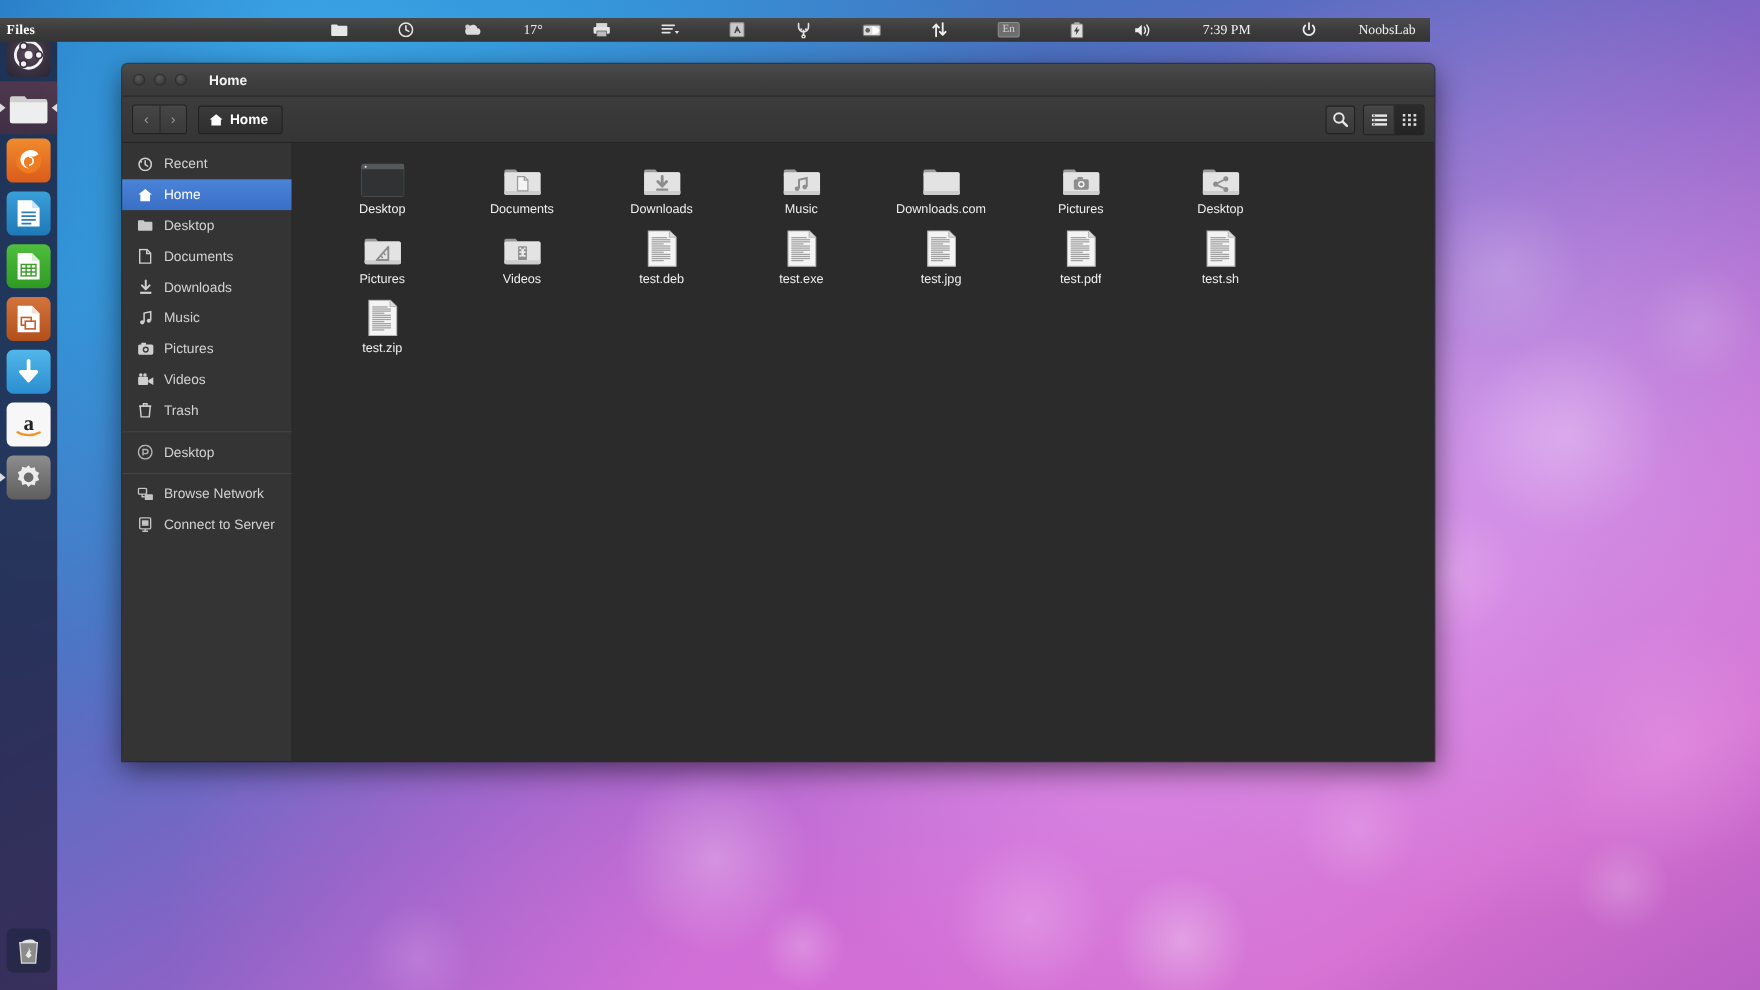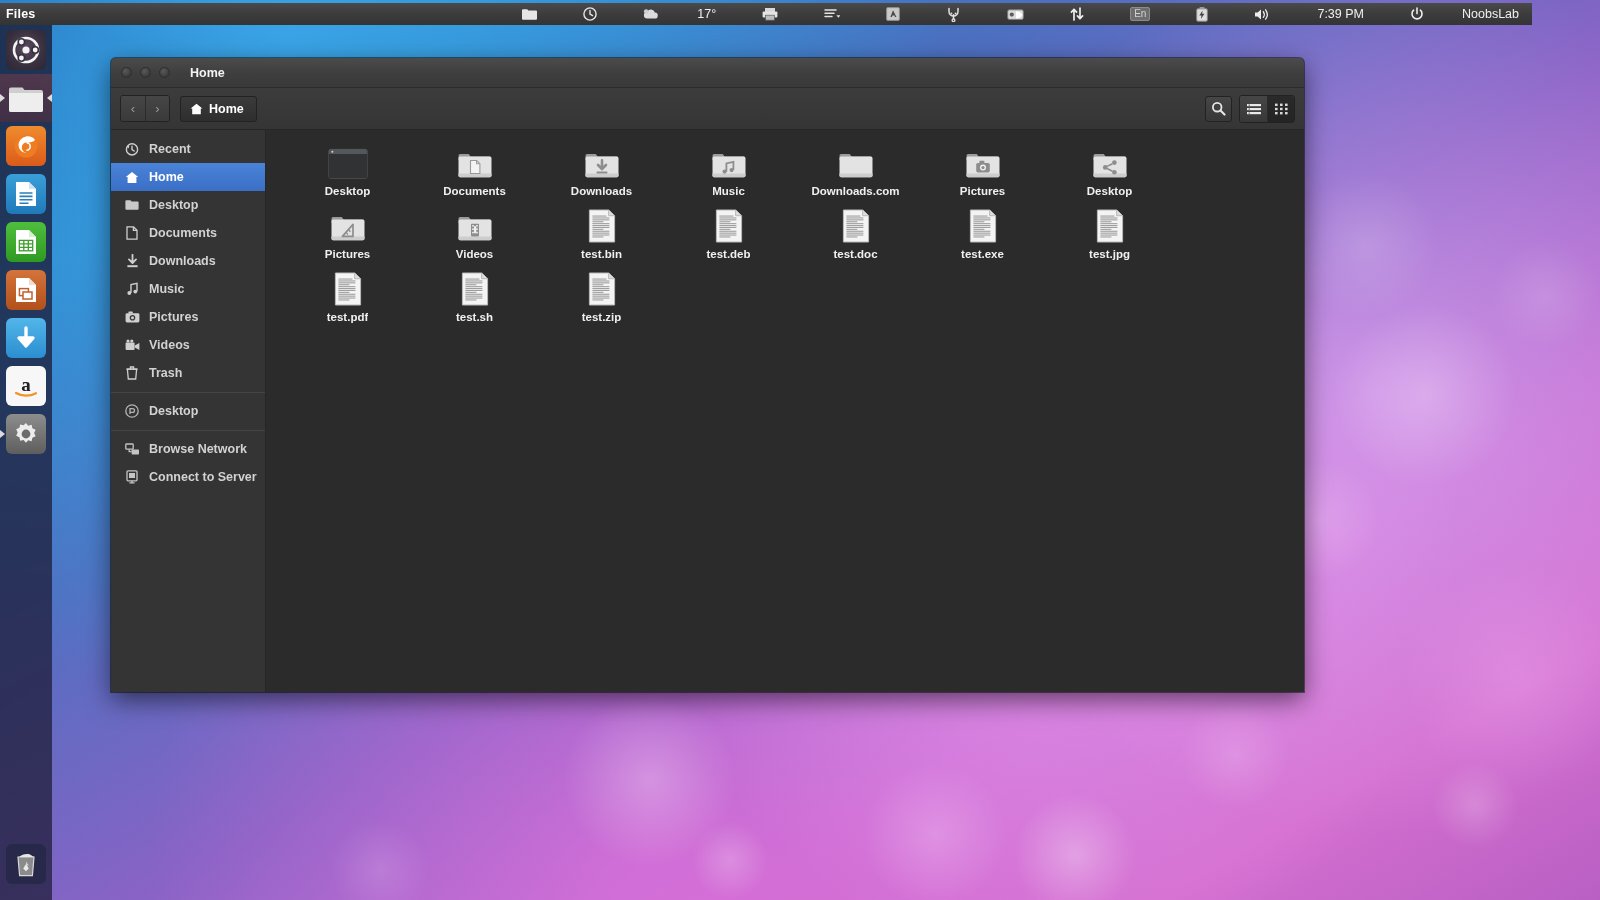--- a/index.html
+++ b/index.html
@@ -15,24 +15,25 @@
       radial-gradient(circle at 18% 6%, rgba(60,170,235,0.90) 0%, rgba(60,170,235,0) 42%),
       linear-gradient(150deg, #1b56a6 0%, #2b7fc4 16%, #4f6fc0 34%, #8a63c6 54%, #c06ad0 72%, #d46fd0 86%, #b95fc4 100%);
     position: relative;
   }
 
   
   .bokeh { position: absolute; border-radius: 50%; pointer-events: none; }
 
   
   #top-panel {
-    position: absolute; top: 3px; left: 0; width: 1532px; height: 22px;
+    position: absolute; top: 16px; left: 0; width: 1300px; height: 22px;
     background: linear-gradient(180deg, #4a4a4a 0%, #3c3c3c 50%, #343434 100%);
     display: flex; align-items: center;
     z-index: 50;
+    font-family: Liberation Serif, serif;
   }
   #top-panel .app-name {
     color: #fff; font-size: 12.5px; font-weight: bold;
     margin-left: 6px; letter-spacing: .2px;
   }
   .panel-spacer { flex: 1; }
   .panel-right { display: flex; align-items: center; height: 22px; padding-right: 7px; gap: 34px; }
   .panel-item {
     display: flex; align-items: center; height: 22px;
     padding: 0 6px; color: #e8e8e8; font-size: 12px;
@@ -108,21 +109,21 @@
     display: flex; align-items: center; justify-content: center;
   }
   .viewgroup { display: flex; border: 1px solid #222; border-radius: 3px; overflow: hidden; }
   .viewbtn {
     width: 27px; height: 26px; display: flex; align-items: center; justify-content: center;
     background: linear-gradient(180deg,#464646,#383838);
   }
   .viewbtn.active { background: linear-gradient(180deg,#2a2a2a,#242424); }
   .viewbtn + .viewbtn { border-left: 1px solid #2b2b2b; }
 
-  #window-body { display: flex; height: 562px; font-weight: bold; }
+  #window-body { display: flex; height: 562px; }
   #sidebar {
     width: 155px; background: #343434; border-right: 1px solid #262626;
     padding-top: 5px;
   }
   .side-item {
     height: 28px; display: flex; align-items: center; gap: 9px;
     padding-left: 13px; color: #d2d2d2; font-size: 12.5px;
   }
   .side-item.selected {
     background: linear-gradient(180deg,#4a83d8,#3a6fc6); color: #fff;
@@ -689,164 +690,122 @@
               <rect x="4.4" y="14.1" width="17" height="1.1" fill="#9f9f9f"></rect>
               <rect x="4.4" y="16" width="17" height="1.1" fill="#9f9f9f"></rect>
               <rect x="4.4" y="17.9" width="17" height="1.1" fill="#9f9f9f"></rect>
               <rect x="4.4" y="19.8" width="11" height="1.1" fill="#9f9f9f"></rect>
               <rect x="4.4" y="21.7" width="17" height="1.1" fill="#9f9f9f"></rect>
               <rect x="4.4" y="23.6" width="17" height="1.1" fill="#9f9f9f"></rect>
               <rect x="4.4" y="25.5" width="17" height="1.1" fill="#9f9f9f"></rect>
               <rect x="4.4" y="27.4" width="11" height="1.1" fill="#9f9f9f"></rect>
             </svg>
           </span>
-          <span class="file-label">test.bin</span>
+          <span class="file-label">test.deb</span>
         </div>
         <div class="file-item">
           <span class="file-ico">
             <svg width="28" height="34" viewBox="0 0 28 34">
               <path d="M1.4 1h19.4l5.8 5.6V33H1.4z" fill="#f4f4f4" stroke="#b9b9b9" stroke-width="1"></path>
               <path d="M20.6 1.3v5.4h5.6" fill="#dcdcdc" stroke="#b9b9b9" stroke-width="1"></path>
               <rect x="4.4" y="6.5" width="14" height="1.1" fill="#9f9f9f"></rect>
               <rect x="4.4" y="8.4" width="17" height="1.1" fill="#9f9f9f"></rect>
               <rect x="4.4" y="10.3" width="17" height="1.1" fill="#9f9f9f"></rect>
               <rect x="4.4" y="12.2" width="11" height="1.1" fill="#9f9f9f"></rect>
               <rect x="4.4" y="14.1" width="17" height="1.1" fill="#9f9f9f"></rect>
               <rect x="4.4" y="16" width="17" height="1.1" fill="#9f9f9f"></rect>
               <rect x="4.4" y="17.9" width="17" height="1.1" fill="#9f9f9f"></rect>
               <rect x="4.4" y="19.8" width="11" height="1.1" fill="#9f9f9f"></rect>
               <rect x="4.4" y="21.7" width="17" height="1.1" fill="#9f9f9f"></rect>
               <rect x="4.4" y="23.6" width="17" height="1.1" fill="#9f9f9f"></rect>
               <rect x="4.4" y="25.5" width="17" height="1.1" fill="#9f9f9f"></rect>
               <rect x="4.4" y="27.4" width="11" height="1.1" fill="#9f9f9f"></rect>
             </svg>
           </span>
-          <span class="file-label">test.deb</span>
+          <span class="file-label">test.exe</span>
         </div>
         <div class="file-item">
           <span class="file-ico">
             <svg width="28" height="34" viewBox="0 0 28 34">
               <path d="M1.4 1h19.4l5.8 5.6V33H1.4z" fill="#f4f4f4" stroke="#b9b9b9" stroke-width="1"></path>
               <path d="M20.6 1.3v5.4h5.6" fill="#dcdcdc" stroke="#b9b9b9" stroke-width="1"></path>
               <rect x="4.4" y="6.5" width="14" height="1.1" fill="#9f9f9f"></rect>
               <rect x="4.4" y="8.4" width="17" height="1.1" fill="#9f9f9f"></rect>
               <rect x="4.4" y="10.3" width="17" height="1.1" fill="#9f9f9f"></rect>
               <rect x="4.4" y="12.2" width="11" height="1.1" fill="#9f9f9f"></rect>
               <rect x="4.4" y="14.1" width="17" height="1.1" fill="#9f9f9f"></rect>
               <rect x="4.4" y="16" width="17" height="1.1" fill="#9f9f9f"></rect>
               <rect x="4.4" y="17.9" width="17" height="1.1" fill="#9f9f9f"></rect>
               <rect x="4.4" y="19.8" width="11" height="1.1" fill="#9f9f9f"></rect>
               <rect x="4.4" y="21.7" width="17" height="1.1" fill="#9f9f9f"></rect>
               <rect x="4.4" y="23.6" width="17" height="1.1" fill="#9f9f9f"></rect>
               <rect x="4.4" y="25.5" width="17" height="1.1" fill="#9f9f9f"></rect>
               <rect x="4.4" y="27.4" width="11" height="1.1" fill="#9f9f9f"></rect>
             </svg>
           </span>
-          <span class="file-label">test.doc</span>
+          <span class="file-label">test.jpg</span>
         </div>
         <div class="file-item">
           <span class="file-ico">
             <svg width="28" height="34" viewBox="0 0 28 34">
               <path d="M1.4 1h19.4l5.8 5.6V33H1.4z" fill="#f4f4f4" stroke="#b9b9b9" stroke-width="1"></path>
               <path d="M20.6 1.3v5.4h5.6" fill="#dcdcdc" stroke="#b9b9b9" stroke-width="1"></path>
               <rect x="4.4" y="6.5" width="14" height="1.1" fill="#9f9f9f"></rect>
               <rect x="4.4" y="8.4" width="17" height="1.1" fill="#9f9f9f"></rect>
               <rect x="4.4" y="10.3" width="17" height="1.1" fill="#9f9f9f"></rect>
               <rect x="4.4" y="12.2" width="11" height="1.1" fill="#9f9f9f"></rect>
               <rect x="4.4" y="14.1" width="17" height="1.1" fill="#9f9f9f"></rect>
               <rect x="4.4" y="16" width="17" height="1.1" fill="#9f9f9f"></rect>
               <rect x="4.4" y="17.9" width="17" height="1.1" fill="#9f9f9f"></rect>
               <rect x="4.4" y="19.8" width="11" height="1.1" fill="#9f9f9f"></rect>
               <rect x="4.4" y="21.7" width="17" height="1.1" fill="#9f9f9f"></rect>
               <rect x="4.4" y="23.6" width="17" height="1.1" fill="#9f9f9f"></rect>
               <rect x="4.4" y="25.5" width="17" height="1.1" fill="#9f9f9f"></rect>
               <rect x="4.4" y="27.4" width="11" height="1.1" fill="#9f9f9f"></rect>
             </svg>
           </span>
-          <span class="file-label">test.exe</span>
+          <span class="file-label">test.pdf</span>
         </div>
         <div class="file-item">
           <span class="file-ico">
             <svg width="28" height="34" viewBox="0 0 28 34">
               <path d="M1.4 1h19.4l5.8 5.6V33H1.4z" fill="#f4f4f4" stroke="#b9b9b9" stroke-width="1"></path>
               <path d="M20.6 1.3v5.4h5.6" fill="#dcdcdc" stroke="#b9b9b9" stroke-width="1"></path>
               <rect x="4.4" y="6.5" width="14" height="1.1" fill="#9f9f9f"></rect>
               <rect x="4.4" y="8.4" width="17" height="1.1" fill="#9f9f9f"></rect>
               <rect x="4.4" y="10.3" width="17" height="1.1" fill="#9f9f9f"></rect>
               <rect x="4.4" y="12.2" width="11" height="1.1" fill="#9f9f9f"></rect>
               <rect x="4.4" y="14.1" width="17" height="1.1" fill="#9f9f9f"></rect>
               <rect x="4.4" y="16" width="17" height="1.1" fill="#9f9f9f"></rect>
               <rect x="4.4" y="17.9" width="17" height="1.1" fill="#9f9f9f"></rect>
               <rect x="4.4" y="19.8" width="11" height="1.1" fill="#9f9f9f"></rect>
               <rect x="4.4" y="21.7" width="17" height="1.1" fill="#9f9f9f"></rect>
               <rect x="4.4" y="23.6" width="17" height="1.1" fill="#9f9f9f"></rect>
               <rect x="4.4" y="25.5" width="17" height="1.1" fill="#9f9f9f"></rect>
               <rect x="4.4" y="27.4" width="11" height="1.1" fill="#9f9f9f"></rect>
             </svg>
           </span>
-          <span class="file-label">test.jpg</span>
+          <span class="file-label">test.sh</span>
         </div>
         <div class="file-item">
           <span class="file-ico">
             <svg width="28" height="34" viewBox="0 0 28 34">
               <path d="M1.4 1h19.4l5.8 5.6V33H1.4z" fill="#f4f4f4" stroke="#b9b9b9" stroke-width="1"></path>
               <path d="M20.6 1.3v5.4h5.6" fill="#dcdcdc" stroke="#b9b9b9" stroke-width="1"></path>
               <rect x="4.4" y="6.5" width="14" height="1.1" fill="#9f9f9f"></rect>
               <rect x="4.4" y="8.4" width="17" height="1.1" fill="#9f9f9f"></rect>
               <rect x="4.4" y="10.3" width="17" height="1.1" fill="#9f9f9f"></rect>
               <rect x="4.4" y="12.2" width="11" height="1.1" fill="#9f9f9f"></rect>
               <rect x="4.4" y="14.1" width="17" height="1.1" fill="#9f9f9f"></rect>
               <rect x="4.4" y="16" width="17" height="1.1" fill="#9f9f9f"></rect>
               <rect x="4.4" y="17.9" width="17" height="1.1" fill="#9f9f9f"></rect>
               <rect x="4.4" y="19.8" width="11" height="1.1" fill="#9f9f9f"></rect>
               <rect x="4.4" y="21.7" width="17" height="1.1" fill="#9f9f9f"></rect>
               <rect x="4.4" y="23.6" width="17" height="1.1" fill="#9f9f9f"></rect>
               <rect x="4.4" y="25.5" width="17" height="1.1" fill="#9f9f9f"></rect>
               <rect x="4.4" y="27.4" width="11" height="1.1" fill="#9f9f9f"></rect>
             </svg>
           </span>
-          <span class="file-label">test.pdf</span>
-        </div>
-        <div class="file-item">
-          <span class="file-ico">
-            <svg width="28" height="34" viewBox="0 0 28 34">
-              <path d="M1.4 1h19.4l5.8 5.6V33H1.4z" fill="#f4f4f4" stroke="#b9b9b9" stroke-width="1"></path>
-              <path d="M20.6 1.3v5.4h5.6" fill="#dcdcdc" stroke="#b9b9b9" stroke-width="1"></path>
-              <rect x="4.4" y="6.5" width="14" height="1.1" fill="#9f9f9f"></rect>
-              <rect x="4.4" y="8.4" width="17" height="1.1" fill="#9f9f9f"></rect>
-              <rect x="4.4" y="10.3" width="17" height="1.1" fill="#9f9f9f"></rect>
-              <rect x="4.4" y="12.2" width="11" height="1.1" fill="#9f9f9f"></rect>
-              <rect x="4.4" y="14.1" width="17" height="1.1" fill="#9f9f9f"></rect>
-              <rect x="4.4" y="16" width="17" height="1.1" fill="#9f9f9f"></rect>
-              <rect x="4.4" y="17.9" width="17" height="1.1" fill="#9f9f9f"></rect>
-              <rect x="4.4" y="19.8" width="11" height="1.1" fill="#9f9f9f"></rect>
-              <rect x="4.4" y="21.7" width="17" height="1.1" fill="#9f9f9f"></rect>
-              <rect x="4.4" y="23.6" width="17" height="1.1" fill="#9f9f9f"></rect>
-              <rect x="4.4" y="25.5" width="17" height="1.1" fill="#9f9f9f"></rect>
-              <rect x="4.4" y="27.4" width="11" height="1.1" fill="#9f9f9f"></rect>
-            </svg>
-          </span>
-          <span class="file-label">test.sh</span>
-        </div>
-        <div class="file-item">
-          <span class="file-ico">
-            <svg width="28" height="34" viewBox="0 0 28 34">
-              <path d="M1.4 1h19.4l5.8 5.6V33H1.4z" fill="#f4f4f4" stroke="#b9b9b9" stroke-width="1"></path>
-              <path d="M20.6 1.3v5.4h5.6" fill="#dcdcdc" stroke="#b9b9b9" stroke-width="1"></path>
-              <rect x="4.4" y="6.5" width="14" height="1.1" fill="#9f9f9f"></rect>
-              <rect x="4.4" y="8.4" width="17" height="1.1" fill="#9f9f9f"></rect>
-              <rect x="4.4" y="10.3" width="17" height="1.1" fill="#9f9f9f"></rect>
-              <rect x="4.4" y="12.2" width="11" height="1.1" fill="#9f9f9f"></rect>
-              <rect x="4.4" y="14.1" width="17" height="1.1" fill="#9f9f9f"></rect>
-              <rect x="4.4" y="16" width="17" height="1.1" fill="#9f9f9f"></rect>
-              <rect x="4.4" y="17.9" width="17" height="1.1" fill="#9f9f9f"></rect>
-              <rect x="4.4" y="19.8" width="11" height="1.1" fill="#9f9f9f"></rect>
-              <rect x="4.4" y="21.7" width="17" height="1.1" fill="#9f9f9f"></rect>
-              <rect x="4.4" y="23.6" width="17" height="1.1" fill="#9f9f9f"></rect>
-              <rect x="4.4" y="25.5" width="17" height="1.1" fill="#9f9f9f"></rect>
-              <rect x="4.4" y="27.4" width="11" height="1.1" fill="#9f9f9f"></rect>
-            </svg>
-          </span>
           <span class="file-label">test.zip</span>
         </div>
       </div>
   </div>
 </div>
 
 </body></html>

